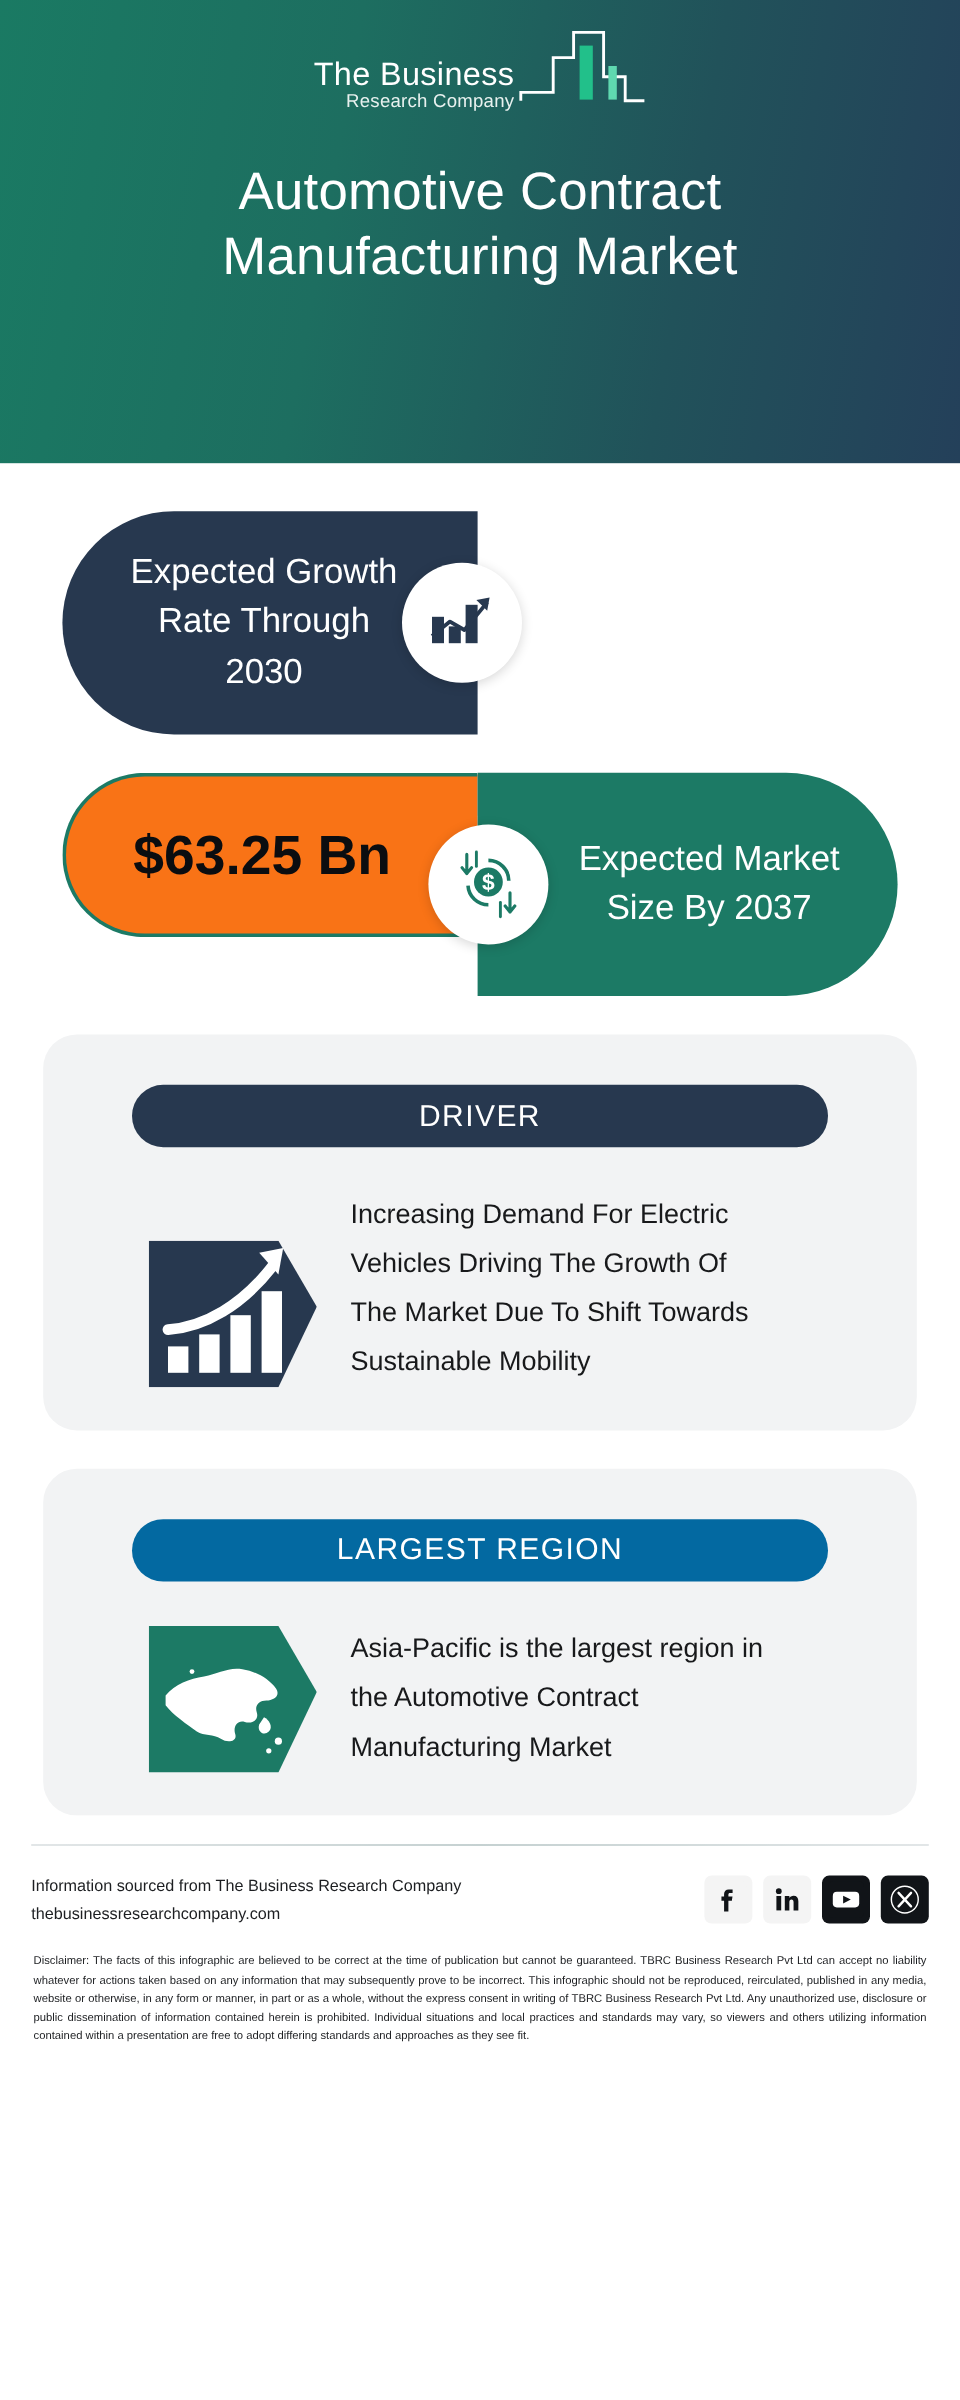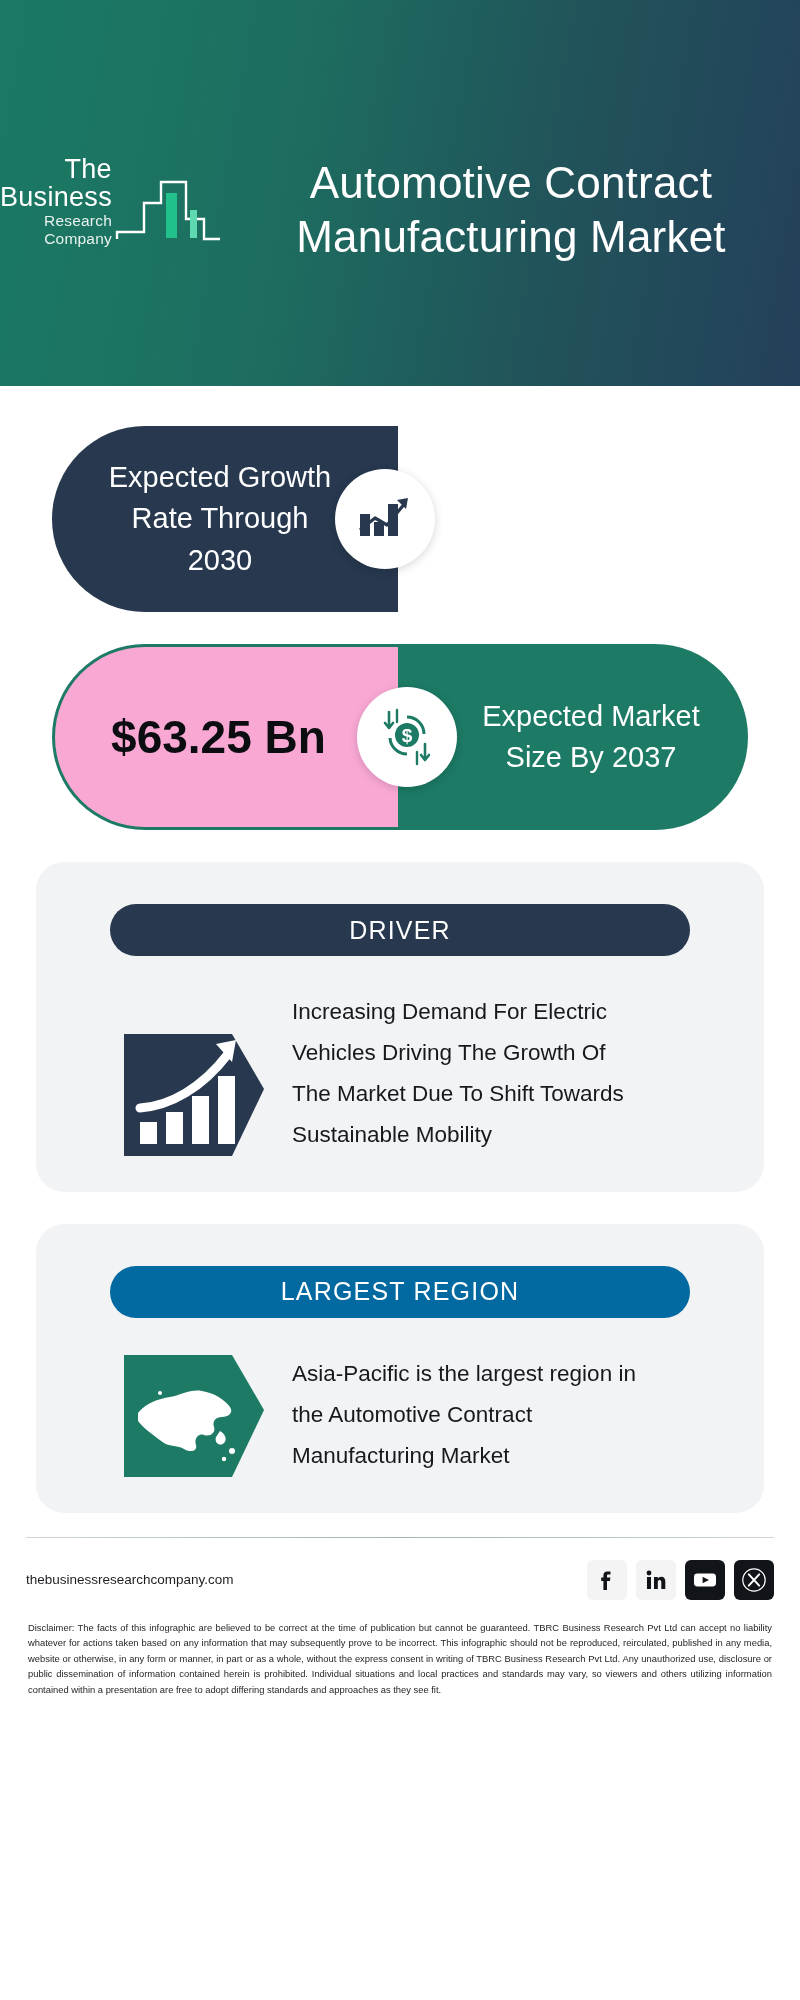--- a/index.html
+++ b/index.html
@@ -10,20 +10,21 @@
     font-family: "Liberation Sans", sans-serif;
   }
   .page { position: relative; width: 800px; height: 2000px; overflow: hidden; background:#fff; }
 
   
   .header {
     position: relative;
     height: 386px;
     background: linear-gradient(100deg, #1a7a63 0%, #1d6e60 35%, #21525a 70%, #24405a 100%);
     display: flex;
+    flex-direction: column;
     align-items: center;
   }
   .logo-wrap {
     margin-top: 22px;
     display: flex;
     align-items: flex-end;
     gap: 0px;
   }
   .logo-text { text-align: right; padding-bottom: 4px; }
   .logo-line1 {
@@ -116,22 +117,22 @@
   
   .stat2 {
     position: relative;
     margin: 32px auto 0 auto;
     width: 696px;
     height: 186px;
     display: flex;
   }
   .s2-left {
     width: 346px;
-    height: 186px;
-    background: #f9a8d4;
+    height: 137px;
+    background: #f97316;
     border: 3px solid #1c7a65;
     border-right: none;
     border-radius: 93px 0 0 93px;
     display: flex;
     align-items: center;
     justify-content: center;
   }
   .s2-value {
     color: #0b0d10;
     font-size: 46px;
@@ -358,20 +359,21 @@
       </div>
       <div class="panel-text">Asia-Pacific is the largest region in the Automotive Contract Manufacturing Market</div>
     </div>
   </div>
 
   <div class="footer">
     <div class="foot-rule"></div>
 
     <div class="foot-row">
       <div>
+        <div class="foot-src">Information sourced from The Business Research Company</div>
         <div class="foot-src">thebusinessresearchcompany.com</div>
       </div>
 
       <div class="socials">
         <div class="sicon light">
           <svg width="30" height="30" viewBox="0 0 30 30">
             <rect width="30" height="30" rx="4" fill="#f4f4f4"></rect>
             <path d="M18.5 9.5h-2.2c-.9 0-1.3.5-1.3 1.3v1.7h3.4l-.5 3.4h-2.9V25h-3.6v-9.1H9.2v-3.4h2.2v-2.1c0-2.4 1.4-3.9 3.9-3.9h3.2z" fill="#111418"></path>
           </svg>
         </div>

